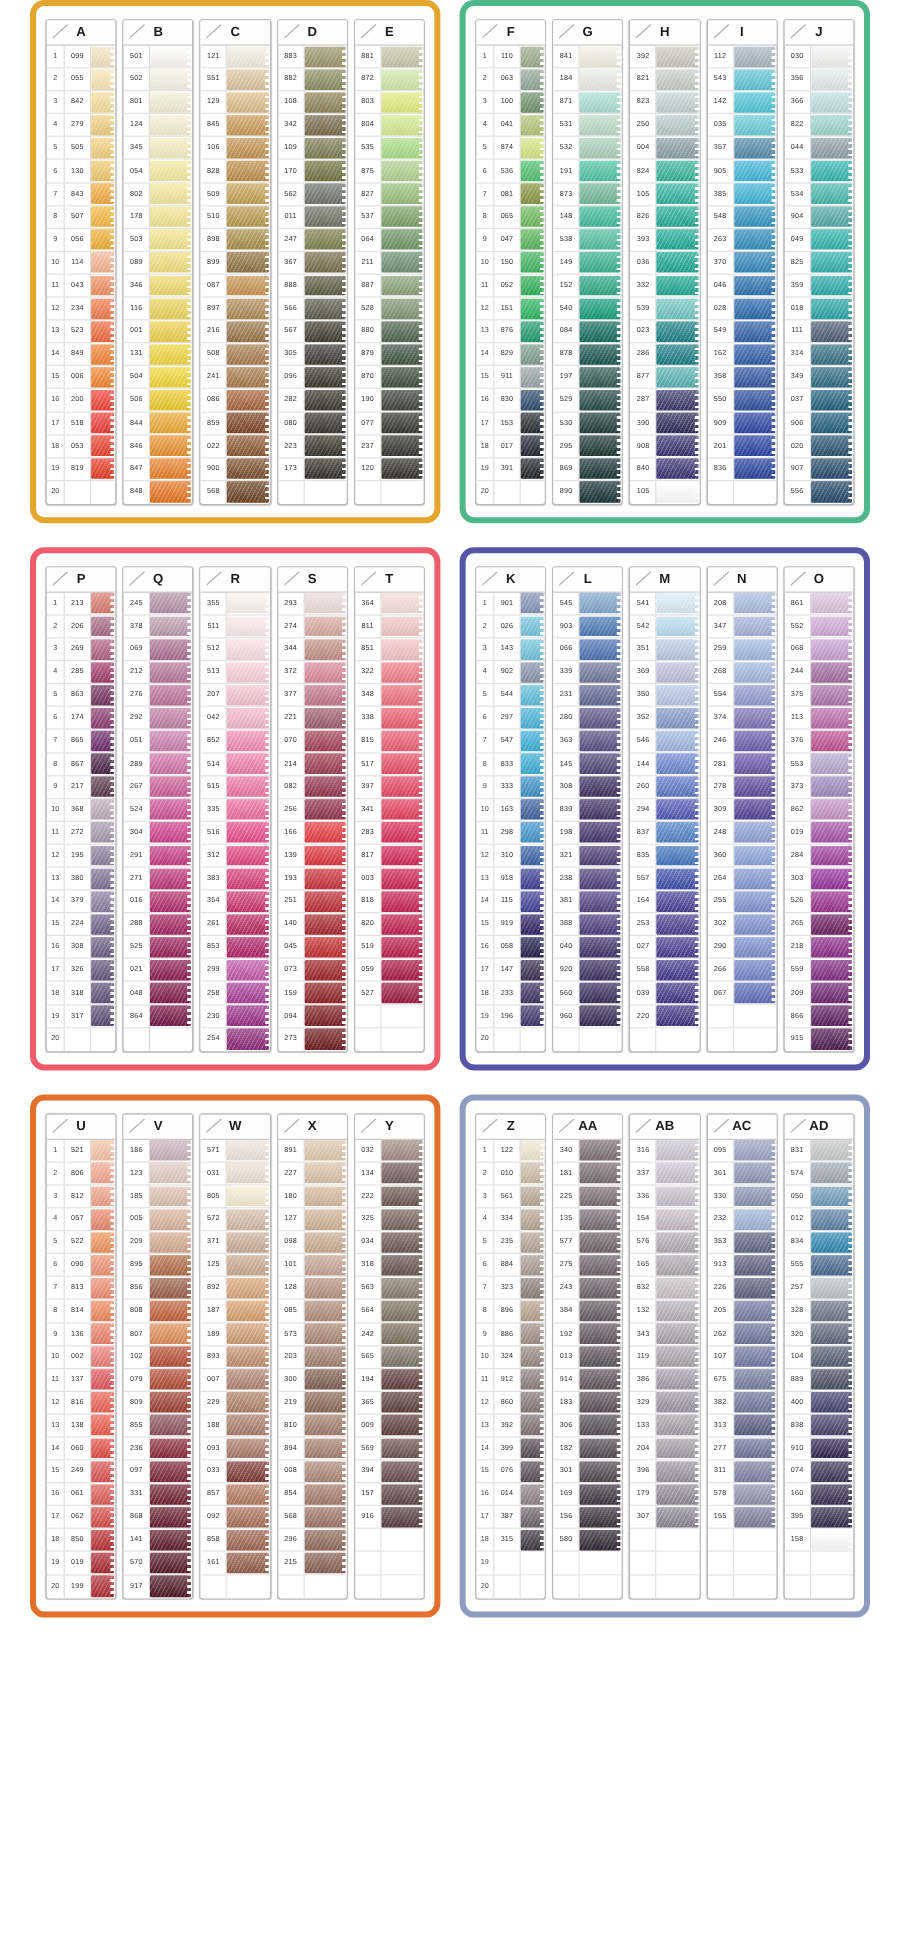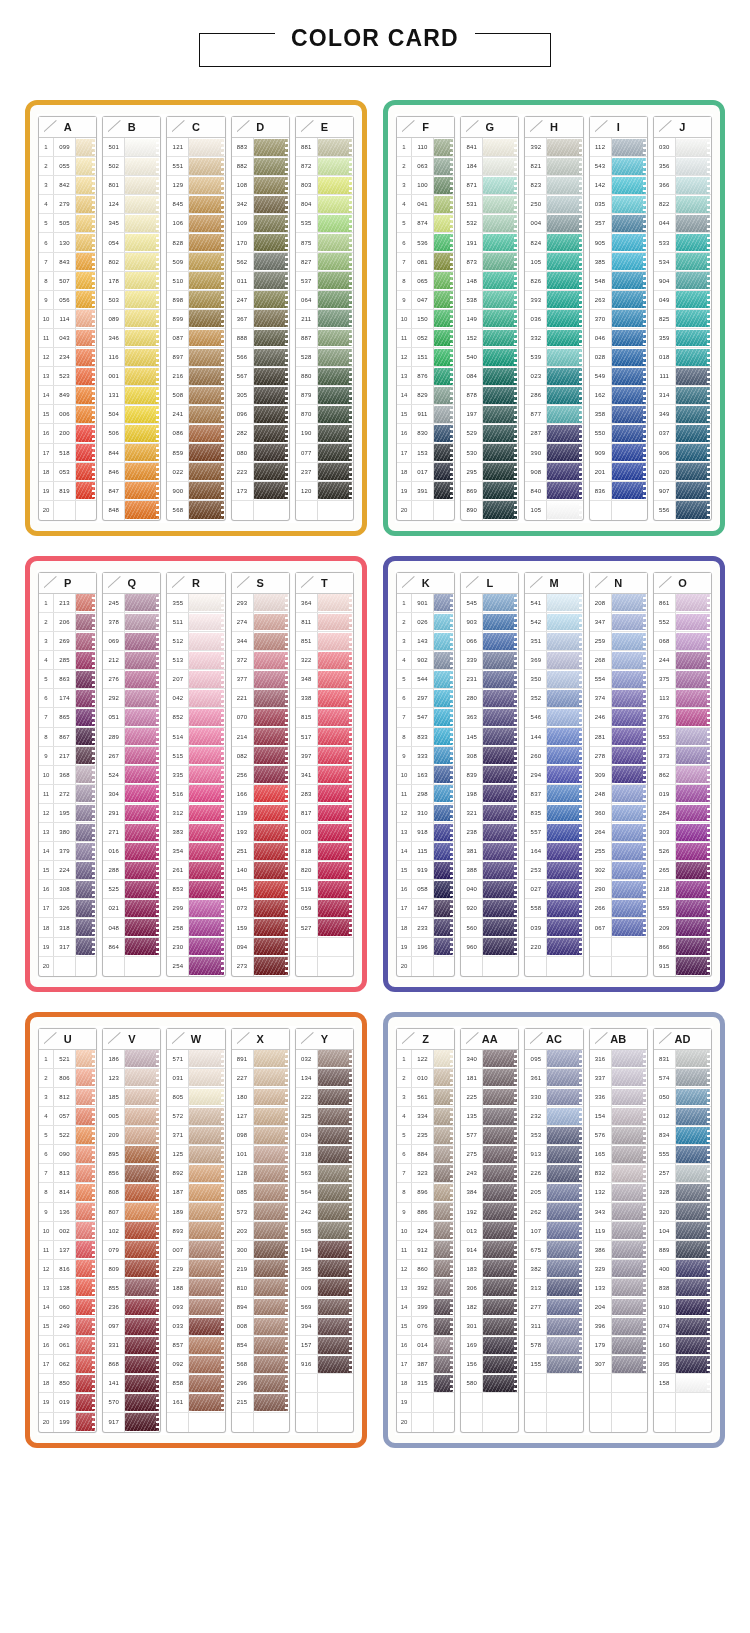--- a/index.html
+++ b/index.html
@@ -168,25 +168,20 @@
         rgba(255,255,255,0) 0 3px, #ffffff 3px 5px);
   }
   .row.empty .sw .band { background: #ffffff !important; }
   .row.empty .sw .band:after { display: none; }
 </style>
 </head>
 <body>
 
 <div id="page">
 
-  <div class="title-wrap">
-    <div class="title-box">
-      <span class="title-text">COLOR CARD</span>
-    </div>
-  </div>
 
   <div class="panels">
       <div class="panel" style="border-color: rgb(227, 165, 46);">
         <div class="panel-inner">
           <div class="col">
             <div class="col-head">
               <span class="slash"></span>
               <span>A</span>
             </div>
             <div class="rows">
@@ -4293,139 +4288,139 @@
                 <div class="code"></div>
                 <div class="sw">
                   <div class="band"></div>
                 </div>
               </div>
             </div>
           </div>
           <div class="col">
             <div class="col-head">
               <span class="slash"></span>
-              <span>AC</span>
+              <span>AB</span>
             </div>
             <div class="rows">
               <div class="row">
-                <div class="code">095</div>
-                <div class="sw">
-                  <div class="band" style="background: rgb(154, 161, 192);"></div>
-                  <div class="notch"></div>
-                </div>
-              </div>
-              <div class="row">
-                <div class="code">361</div>
-                <div class="sw">
-                  <div class="band" style="background: rgb(142, 148, 180);"></div>
-                  <div class="notch"></div>
-                </div>
-              </div>
-              <div class="row">
-                <div class="code">330</div>
-                <div class="sw">
-                  <div class="band" style="background: rgb(138, 144, 178);"></div>
-                  <div class="notch"></div>
-                </div>
-              </div>
-              <div class="row">
-                <div class="code">232</div>
-                <div class="sw">
-                  <div class="band" style="background: rgb(159, 180, 214);"></div>
-                  <div class="notch"></div>
-                </div>
-              </div>
-              <div class="row">
-                <div class="code">353</div>
-                <div class="sw">
-                  <div class="band" style="background: rgb(94, 99, 130);"></div>
-                  <div class="notch"></div>
-                </div>
-              </div>
-              <div class="row">
-                <div class="code">913</div>
-                <div class="sw">
-                  <div class="band" style="background: rgb(91, 96, 126);"></div>
-                  <div class="notch"></div>
-                </div>
-              </div>
-              <div class="row">
-                <div class="code">226</div>
-                <div class="sw">
-                  <div class="band" style="background: rgb(90, 95, 125);"></div>
-                  <div class="notch"></div>
-                </div>
-              </div>
-              <div class="row">
-                <div class="code">205</div>
-                <div class="sw">
-                  <div class="band" style="background: rgb(114, 122, 160);"></div>
-                  <div class="notch"></div>
-                </div>
-              </div>
-              <div class="row">
-                <div class="code">262</div>
-                <div class="sw">
-                  <div class="band" style="background: rgb(107, 115, 154);"></div>
-                  <div class="notch"></div>
-                </div>
-              </div>
-              <div class="row">
-                <div class="code">107</div>
-                <div class="sw">
-                  <div class="band" style="background: rgb(110, 118, 160);"></div>
-                  <div class="notch"></div>
-                </div>
-              </div>
-              <div class="row">
-                <div class="code">675</div>
-                <div class="sw">
-                  <div class="band" style="background: rgb(115, 123, 159);"></div>
-                  <div class="notch"></div>
-                </div>
-              </div>
-              <div class="row">
-                <div class="code">382</div>
-                <div class="sw">
-                  <div class="band" style="background: rgb(109, 117, 153);"></div>
-                  <div class="notch"></div>
-                </div>
-              </div>
-              <div class="row">
-                <div class="code">313</div>
-                <div class="sw">
-                  <div class="band" style="background: rgb(86, 91, 127);"></div>
-                  <div class="notch"></div>
-                </div>
-              </div>
-              <div class="row">
-                <div class="code">277</div>
-                <div class="sw">
-                  <div class="band" style="background: rgb(108, 115, 154);"></div>
-                  <div class="notch"></div>
-                </div>
-              </div>
-              <div class="row">
-                <div class="code">311</div>
-                <div class="sw">
-                  <div class="band" style="background: rgb(123, 127, 160);"></div>
-                  <div class="notch"></div>
-                </div>
-              </div>
-              <div class="row">
-                <div class="code">578</div>
-                <div class="sw">
-                  <div class="band" style="background: rgb(141, 144, 172);"></div>
-                  <div class="notch"></div>
-                </div>
-              </div>
-              <div class="row">
-                <div class="code">155</div>
-                <div class="sw">
-                  <div class="band" style="background: rgb(121, 125, 152);"></div>
+                <div class="code">316</div>
+                <div class="sw">
+                  <div class="band" style="background: rgb(204, 199, 212);"></div>
+                  <div class="notch"></div>
+                </div>
+              </div>
+              <div class="row">
+                <div class="code">337</div>
+                <div class="sw">
+                  <div class="band" style="background: rgb(203, 196, 210);"></div>
+                  <div class="notch"></div>
+                </div>
+              </div>
+              <div class="row">
+                <div class="code">336</div>
+                <div class="sw">
+                  <div class="band" style="background: rgb(199, 191, 203);"></div>
+                  <div class="notch"></div>
+                </div>
+              </div>
+              <div class="row">
+                <div class="code">154</div>
+                <div class="sw">
+                  <div class="band" style="background: rgb(198, 188, 196);"></div>
+                  <div class="notch"></div>
+                </div>
+              </div>
+              <div class="row">
+                <div class="code">576</div>
+                <div class="sw">
+                  <div class="band" style="background: rgb(178, 171, 177);"></div>
+                  <div class="notch"></div>
+                </div>
+              </div>
+              <div class="row">
+                <div class="code">165</div>
+                <div class="sw">
+                  <div class="band" style="background: rgb(176, 168, 174);"></div>
+                  <div class="notch"></div>
+                </div>
+              </div>
+              <div class="row">
+                <div class="code">832</div>
+                <div class="sw">
+                  <div class="band" style="background: rgb(203, 192, 196);"></div>
+                  <div class="notch"></div>
+                </div>
+              </div>
+              <div class="row">
+                <div class="code">132</div>
+                <div class="sw">
+                  <div class="band" style="background: rgb(182, 174, 184);"></div>
+                  <div class="notch"></div>
+                </div>
+              </div>
+              <div class="row">
+                <div class="code">343</div>
+                <div class="sw">
+                  <div class="band" style="background: rgb(170, 163, 174);"></div>
+                  <div class="notch"></div>
+                </div>
+              </div>
+              <div class="row">
+                <div class="code">119</div>
+                <div class="sw">
+                  <div class="band" style="background: rgb(169, 163, 174);"></div>
+                  <div class="notch"></div>
+                </div>
+              </div>
+              <div class="row">
+                <div class="code">386</div>
+                <div class="sw">
+                  <div class="band" style="background: rgb(163, 157, 171);"></div>
+                  <div class="notch"></div>
+                </div>
+              </div>
+              <div class="row">
+                <div class="code">329</div>
+                <div class="sw">
+                  <div class="band" style="background: rgb(156, 150, 166);"></div>
+                  <div class="notch"></div>
+                </div>
+              </div>
+              <div class="row">
+                <div class="code">133</div>
+                <div class="sw">
+                  <div class="band" style="background: rgb(166, 159, 171);"></div>
+                  <div class="notch"></div>
+                </div>
+              </div>
+              <div class="row">
+                <div class="code">204</div>
+                <div class="sw">
+                  <div class="band" style="background: rgb(162, 155, 168);"></div>
+                  <div class="notch"></div>
+                </div>
+              </div>
+              <div class="row">
+                <div class="code">396</div>
+                <div class="sw">
+                  <div class="band" style="background: rgb(154, 148, 162);"></div>
+                  <div class="notch"></div>
+                </div>
+              </div>
+              <div class="row">
+                <div class="code">179</div>
+                <div class="sw">
+                  <div class="band" style="background: rgb(143, 138, 152);"></div>
+                  <div class="notch"></div>
+                </div>
+              </div>
+              <div class="row">
+                <div class="code">307</div>
+                <div class="sw">
+                  <div class="band" style="background: rgb(138, 133, 148);"></div>
                   <div class="notch"></div>
                 </div>
               </div>
               <div class="row empty">
                 <div class="code"></div>
                 <div class="sw">
                   <div class="band"></div>
                 </div>
               </div>
               <div class="row empty">
@@ -4438,139 +4433,139 @@
                 <div class="code"></div>
                 <div class="sw">
                   <div class="band"></div>
                 </div>
               </div>
             </div>
           </div>
           <div class="col">
             <div class="col-head">
               <span class="slash"></span>
-              <span>AB</span>
+              <span>AC</span>
             </div>
             <div class="rows">
               <div class="row">
-                <div class="code">316</div>
-                <div class="sw">
-                  <div class="band" style="background: rgb(204, 199, 212);"></div>
-                  <div class="notch"></div>
-                </div>
-              </div>
-              <div class="row">
-                <div class="code">337</div>
-                <div class="sw">
-                  <div class="band" style="background: rgb(203, 196, 210);"></div>
-                  <div class="notch"></div>
-                </div>
-              </div>
-              <div class="row">
-                <div class="code">336</div>
-                <div class="sw">
-                  <div class="band" style="background: rgb(199, 191, 203);"></div>
-                  <div class="notch"></div>
-                </div>
-              </div>
-              <div class="row">
-                <div class="code">154</div>
-                <div class="sw">
-                  <div class="band" style="background: rgb(198, 188, 196);"></div>
-                  <div class="notch"></div>
-                </div>
-              </div>
-              <div class="row">
-                <div class="code">576</div>
-                <div class="sw">
-                  <div class="band" style="background: rgb(178, 171, 177);"></div>
-                  <div class="notch"></div>
-                </div>
-              </div>
-              <div class="row">
-                <div class="code">165</div>
-                <div class="sw">
-                  <div class="band" style="background: rgb(176, 168, 174);"></div>
-                  <div class="notch"></div>
-                </div>
-              </div>
-              <div class="row">
-                <div class="code">832</div>
-                <div class="sw">
-                  <div class="band" style="background: rgb(203, 192, 196);"></div>
-                  <div class="notch"></div>
-                </div>
-              </div>
-              <div class="row">
-                <div class="code">132</div>
-                <div class="sw">
-                  <div class="band" style="background: rgb(182, 174, 184);"></div>
-                  <div class="notch"></div>
-                </div>
-              </div>
-              <div class="row">
-                <div class="code">343</div>
-                <div class="sw">
-                  <div class="band" style="background: rgb(170, 163, 174);"></div>
-                  <div class="notch"></div>
-                </div>
-              </div>
-              <div class="row">
-                <div class="code">119</div>
-                <div class="sw">
-                  <div class="band" style="background: rgb(169, 163, 174);"></div>
-                  <div class="notch"></div>
-                </div>
-              </div>
-              <div class="row">
-                <div class="code">386</div>
-                <div class="sw">
-                  <div class="band" style="background: rgb(163, 157, 171);"></div>
-                  <div class="notch"></div>
-                </div>
-              </div>
-              <div class="row">
-                <div class="code">329</div>
-                <div class="sw">
-                  <div class="band" style="background: rgb(156, 150, 166);"></div>
-                  <div class="notch"></div>
-                </div>
-              </div>
-              <div class="row">
-                <div class="code">133</div>
-                <div class="sw">
-                  <div class="band" style="background: rgb(166, 159, 171);"></div>
-                  <div class="notch"></div>
-                </div>
-              </div>
-              <div class="row">
-                <div class="code">204</div>
-                <div class="sw">
-                  <div class="band" style="background: rgb(162, 155, 168);"></div>
-                  <div class="notch"></div>
-                </div>
-              </div>
-              <div class="row">
-                <div class="code">396</div>
-                <div class="sw">
-                  <div class="band" style="background: rgb(154, 148, 162);"></div>
-                  <div class="notch"></div>
-                </div>
-              </div>
-              <div class="row">
-                <div class="code">179</div>
-                <div class="sw">
-                  <div class="band" style="background: rgb(143, 138, 152);"></div>
-                  <div class="notch"></div>
-                </div>
-              </div>
-              <div class="row">
-                <div class="code">307</div>
-                <div class="sw">
-                  <div class="band" style="background: rgb(138, 133, 148);"></div>
+                <div class="code">095</div>
+                <div class="sw">
+                  <div class="band" style="background: rgb(154, 161, 192);"></div>
+                  <div class="notch"></div>
+                </div>
+              </div>
+              <div class="row">
+                <div class="code">361</div>
+                <div class="sw">
+                  <div class="band" style="background: rgb(142, 148, 180);"></div>
+                  <div class="notch"></div>
+                </div>
+              </div>
+              <div class="row">
+                <div class="code">330</div>
+                <div class="sw">
+                  <div class="band" style="background: rgb(138, 144, 178);"></div>
+                  <div class="notch"></div>
+                </div>
+              </div>
+              <div class="row">
+                <div class="code">232</div>
+                <div class="sw">
+                  <div class="band" style="background: rgb(159, 180, 214);"></div>
+                  <div class="notch"></div>
+                </div>
+              </div>
+              <div class="row">
+                <div class="code">353</div>
+                <div class="sw">
+                  <div class="band" style="background: rgb(94, 99, 130);"></div>
+                  <div class="notch"></div>
+                </div>
+              </div>
+              <div class="row">
+                <div class="code">913</div>
+                <div class="sw">
+                  <div class="band" style="background: rgb(91, 96, 126);"></div>
+                  <div class="notch"></div>
+                </div>
+              </div>
+              <div class="row">
+                <div class="code">226</div>
+                <div class="sw">
+                  <div class="band" style="background: rgb(90, 95, 125);"></div>
+                  <div class="notch"></div>
+                </div>
+              </div>
+              <div class="row">
+                <div class="code">205</div>
+                <div class="sw">
+                  <div class="band" style="background: rgb(114, 122, 160);"></div>
+                  <div class="notch"></div>
+                </div>
+              </div>
+              <div class="row">
+                <div class="code">262</div>
+                <div class="sw">
+                  <div class="band" style="background: rgb(107, 115, 154);"></div>
+                  <div class="notch"></div>
+                </div>
+              </div>
+              <div class="row">
+                <div class="code">107</div>
+                <div class="sw">
+                  <div class="band" style="background: rgb(110, 118, 160);"></div>
+                  <div class="notch"></div>
+                </div>
+              </div>
+              <div class="row">
+                <div class="code">675</div>
+                <div class="sw">
+                  <div class="band" style="background: rgb(115, 123, 159);"></div>
+                  <div class="notch"></div>
+                </div>
+              </div>
+              <div class="row">
+                <div class="code">382</div>
+                <div class="sw">
+                  <div class="band" style="background: rgb(109, 117, 153);"></div>
+                  <div class="notch"></div>
+                </div>
+              </div>
+              <div class="row">
+                <div class="code">313</div>
+                <div class="sw">
+                  <div class="band" style="background: rgb(86, 91, 127);"></div>
+                  <div class="notch"></div>
+                </div>
+              </div>
+              <div class="row">
+                <div class="code">277</div>
+                <div class="sw">
+                  <div class="band" style="background: rgb(108, 115, 154);"></div>
+                  <div class="notch"></div>
+                </div>
+              </div>
+              <div class="row">
+                <div class="code">311</div>
+                <div class="sw">
+                  <div class="band" style="background: rgb(123, 127, 160);"></div>
+                  <div class="notch"></div>
+                </div>
+              </div>
+              <div class="row">
+                <div class="code">578</div>
+                <div class="sw">
+                  <div class="band" style="background: rgb(141, 144, 172);"></div>
+                  <div class="notch"></div>
+                </div>
+              </div>
+              <div class="row">
+                <div class="code">155</div>
+                <div class="sw">
+                  <div class="band" style="background: rgb(121, 125, 152);"></div>
                   <div class="notch"></div>
                 </div>
               </div>
               <div class="row empty">
                 <div class="code"></div>
                 <div class="sw">
                   <div class="band"></div>
                 </div>
               </div>
               <div class="row empty">

